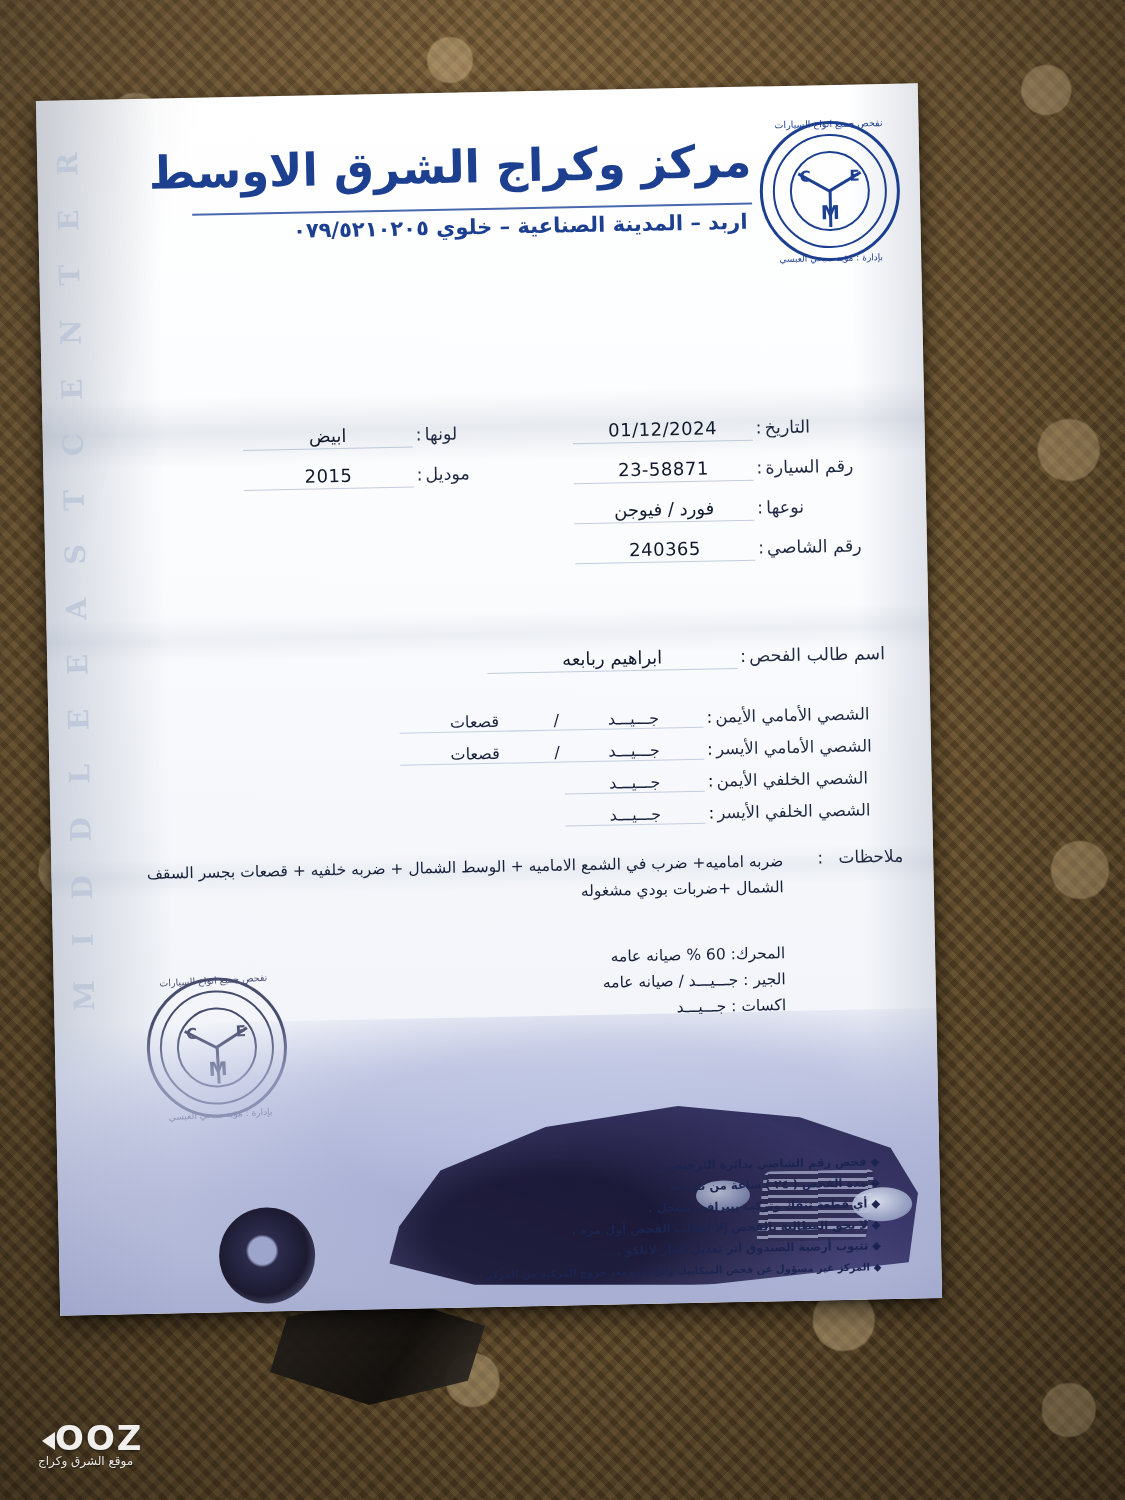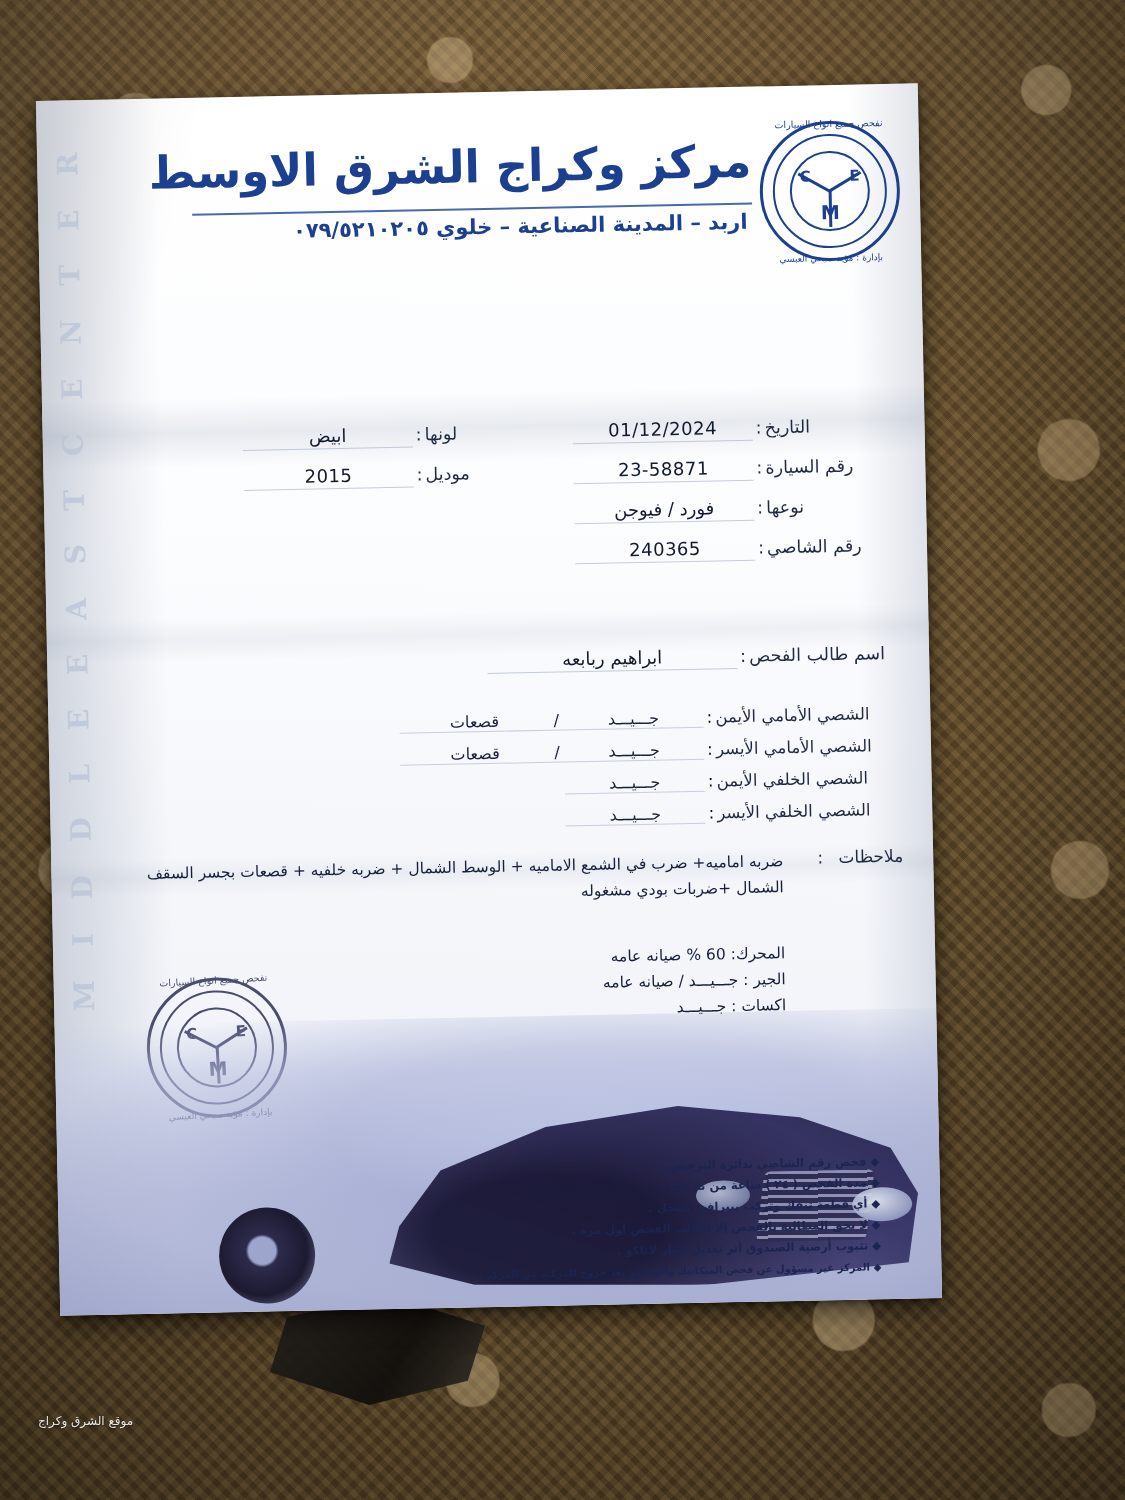--- a/index.html
+++ b/index.html
@@ -398,14 +398,17 @@
       <div class="li"><span class="dot">◆</span><span>أي قطعة تنفك وتركب بيبرافي تسجل .</span></div>
       <div class="li"><span class="dot">◆</span><span>لا يحق المطالبة بالفحص إلا لطالب الفحص أول مرة .</span></div>
       <div class="li"><span class="dot">◆</span><span>تثبوب أرضية الصندوق أثر تعديل الغاز لاتلكو .</span></div>
       <div class="li last"><span class="dot">◆</span><span>المركز غير مسؤول عن فحص الميكانيك والهايدرو بعد خروج المركبة من المركز .</span></div>
     </div>
   </div>
 
 </div>
 
 <div id="opensooq">
+  <div class="wordmark">
+    <span class="arrow"></span><span>OOZ</span>
+  </div>
   <div class="sub">موقع الشرق وكراج</div>
 </div>
 
 </body></html>

